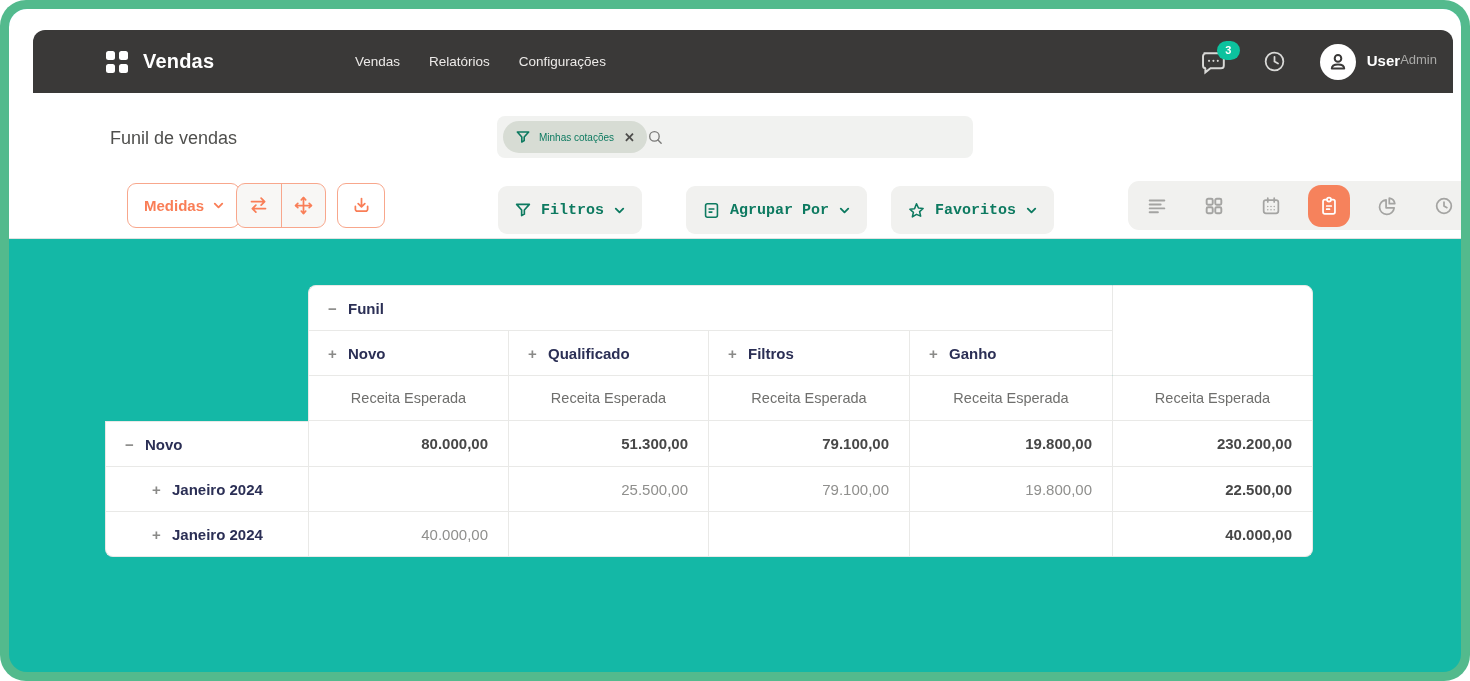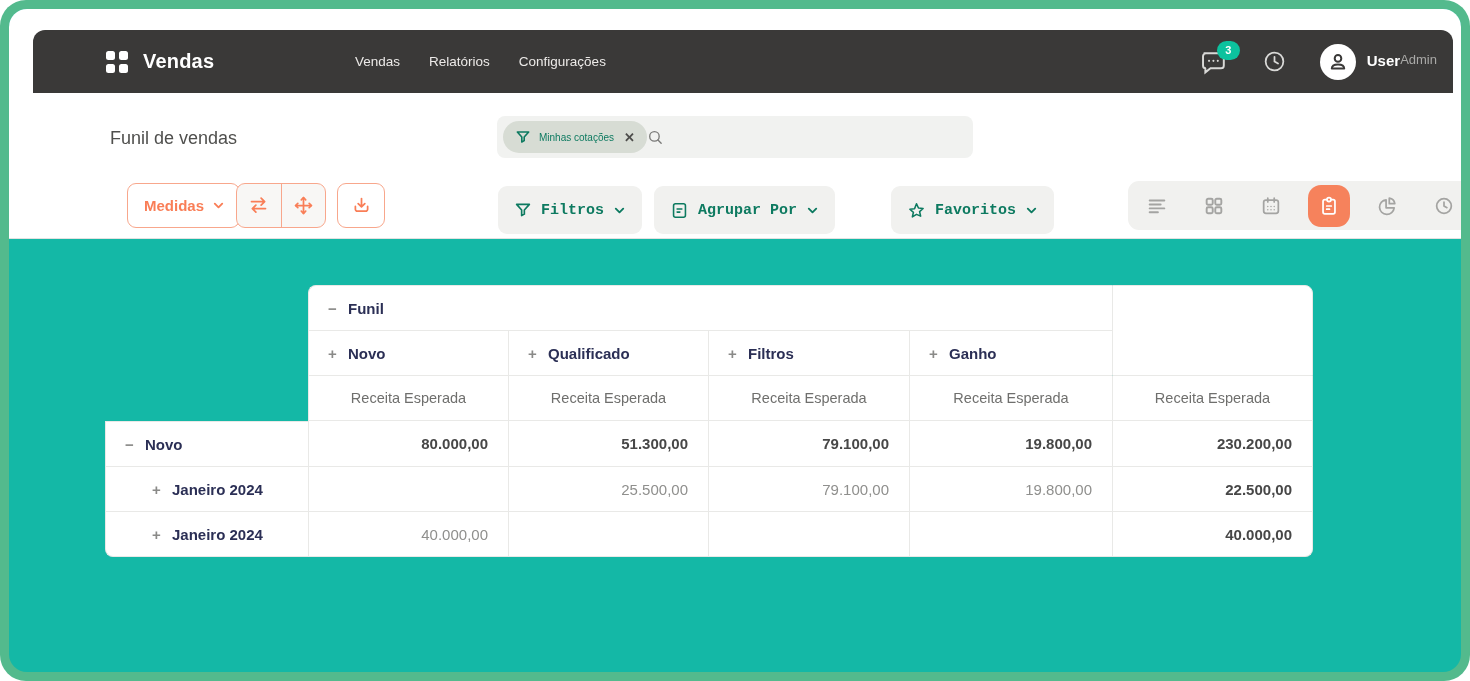--- a/index.html
+++ b/index.html
@@ -43,21 +43,21 @@
   .btn-coral{position:absolute;top:174px;height:45px;background:#fff;border:1.5px solid #f8a78c;border-radius:9px;
     color:#f97e57;display:flex;align-items:center;cursor:pointer;box-sizing:border-box;}
   .btn-medidas{left:98px;padding:0 14px 0 16px;gap:8px;font-size:15px;font-weight:600;margin-left:20px;}
   .btn-pair{left:227px;width:90px;background:#f8f7f5;padding:0;}
   .btn-pair .half{width:44px;height:100%;display:flex;align-items:center;justify-content:center;cursor:pointer;}
   .btn-pair .half:first-child{border-right:1.5px solid #f8a78c;}
   .btn-dl{left:328px;width:48px;justify-content:center;}
   .btn-teal{position:absolute;top:177px;height:48px;background:#f1f1ef;border:none;border-radius:9px;
     color:#0d7a60;font-size:15px;font-weight:600;display:flex;align-items:center;gap:9px;padding:0 16px;cursor:pointer;font-family:Liberation Mono, monospace;}
   .bt-filtros{left:489px;}
-  .bt-agrupar{left:645px;}
+  .bt-agrupar{left:677px;}
   .bt-favoritos{left:882px;text-align:center;}
 
   .switcher{position:absolute;top:172px;left:1119px;right:-24px;height:49px;background:#f1f1ef;border-radius:11px;
     display:flex;align-items:center;padding-left:18px;gap:35px;}
   .sw{display:flex;align-items:center;justify-content:center;color:#a4a4a2;cursor:pointer;}
   .sw.active{width:42px;height:42px;background:#f6825c;border-radius:13px;color:#fff;margin:0 -9px;}
 
   
   .pivot{position:absolute;left:96px;top:276px;display:grid;
     grid-template-columns:203px 200px 200px 201px 203px 201px;

